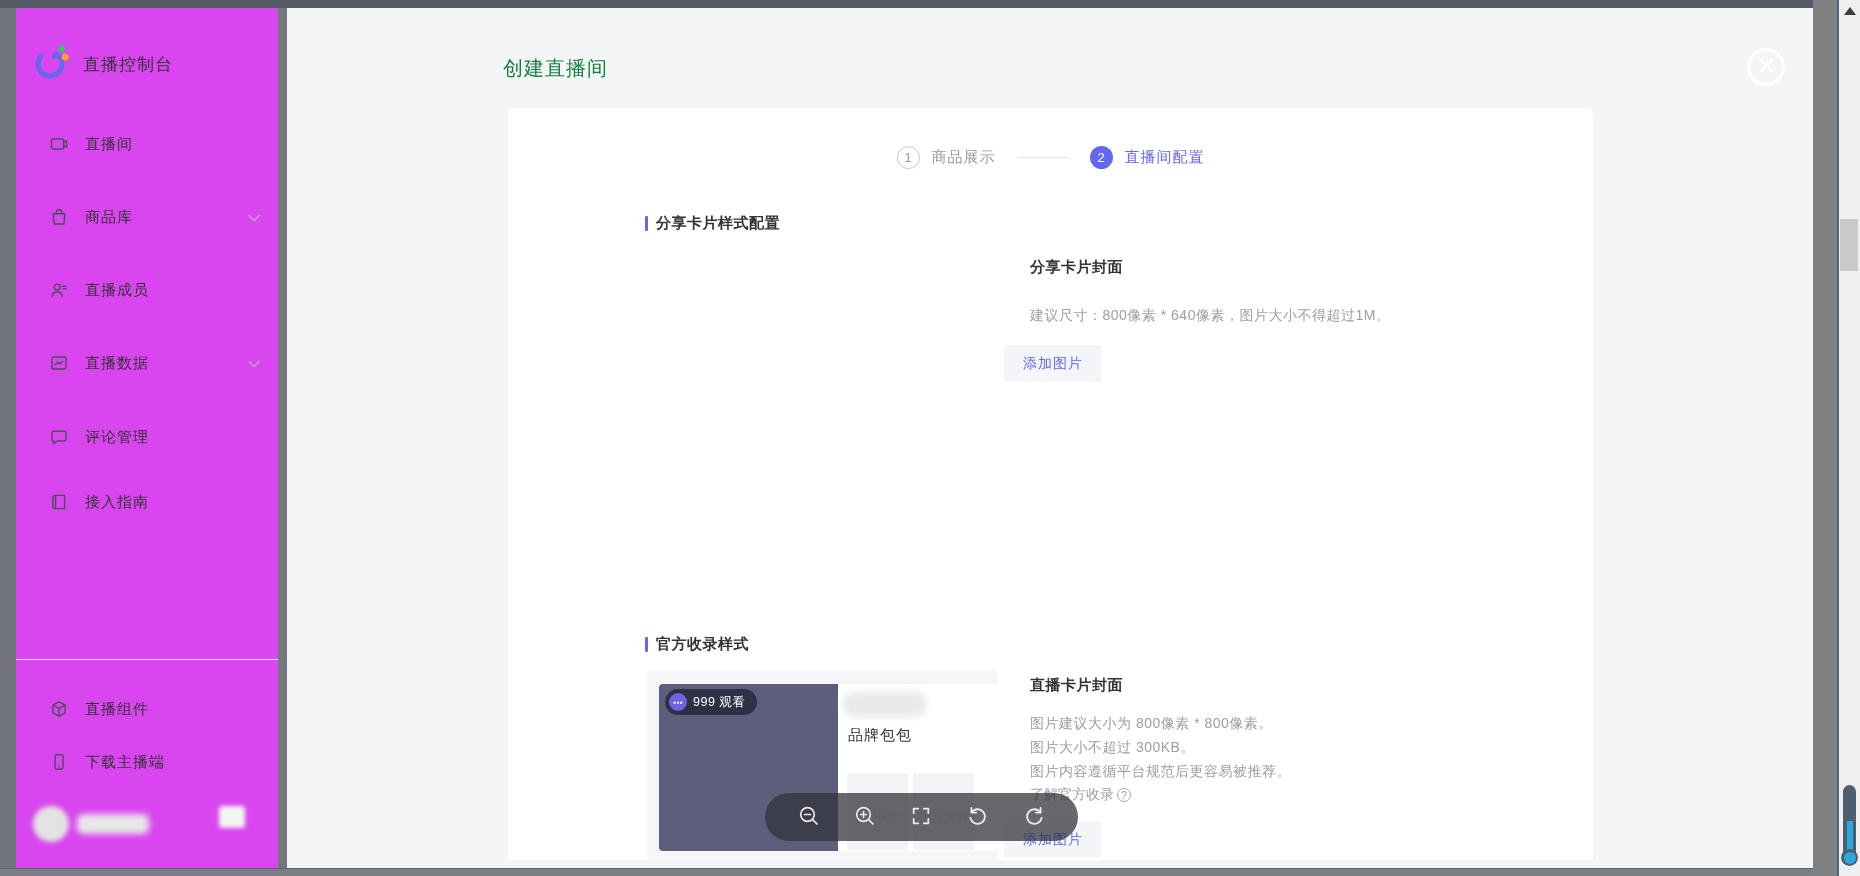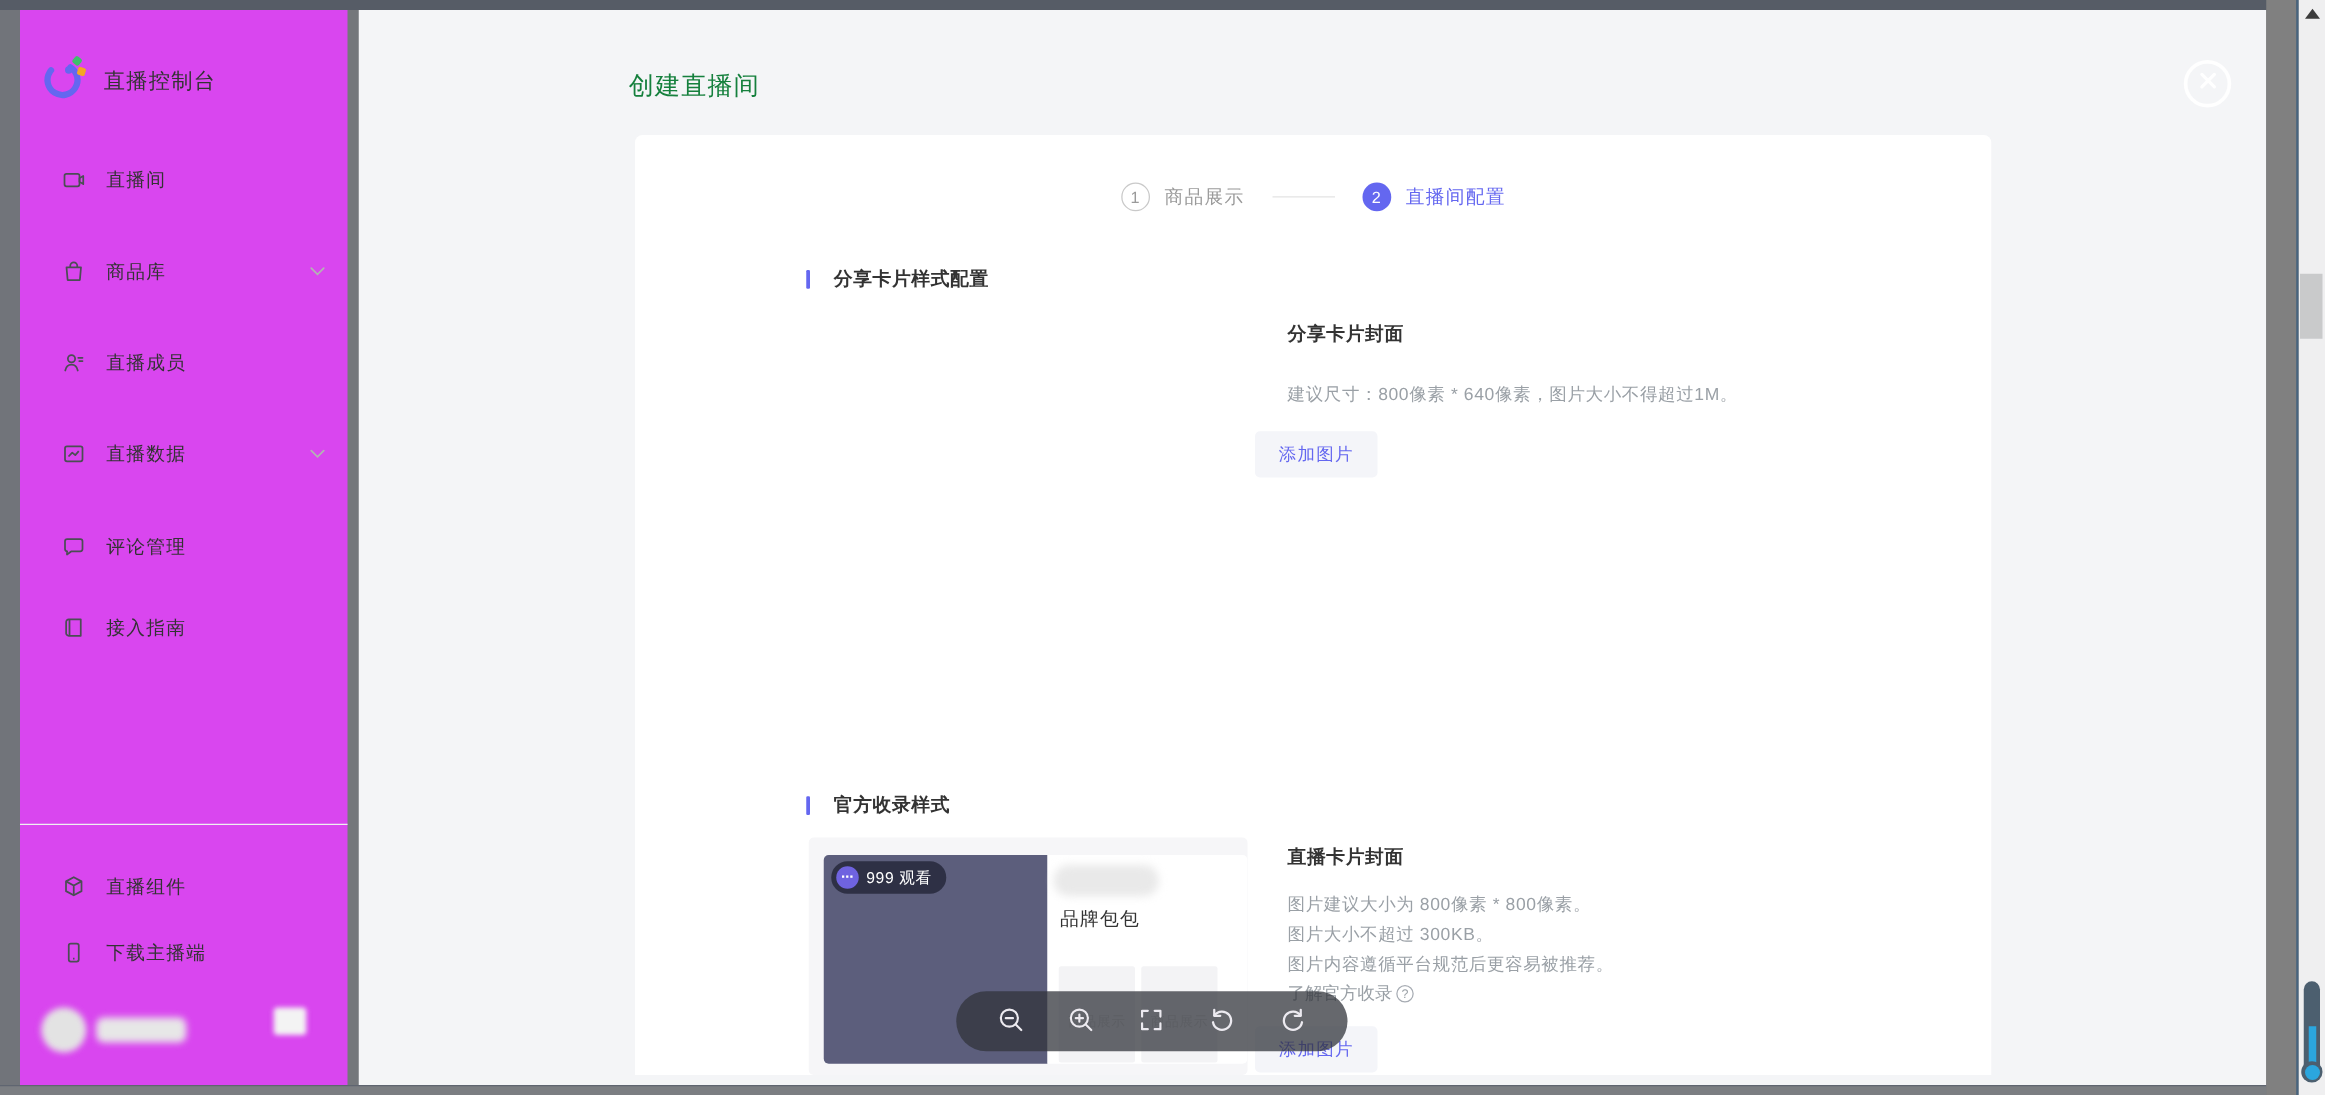--- a/index.html
+++ b/index.html
@@ -53,21 +53,21 @@
   .step { display:flex; align-items:center; gap:12px; cursor:pointer; }
   .step-circle { width:23px; height:23px; border-radius:50%; display:flex; align-items:center; justify-content:center; font-size:13px; }
   .step-inactive .step-circle { border:1px solid #c9c9c9; color:#9a9a9a; }
   .step-inactive .step-label { color:#9a9a9a; }
   .step-active .step-circle { background:#6467f0; color:#fff; }
   .step-active .step-label { color:#6467f0; }
   .step-label { font-size:15px; letter-spacing:1px; }
   .step-line { width:50px; height:1px; background:#e3e3e3; margin:0 8px; }
 
   
-  .sec-head { position:absolute; display:flex; align-items:center; gap:19px; height:16px; }
+  .sec-head { position:absolute; display:flex; align-items:center; gap:8px; height:16px; }
   .sec-bar { width:3px; height:15px; background:#6467f0; border-radius:1px; }
   .sec-title { font-size:15px; font-weight:bold; color:#333; letter-spacing:0.5px; }
 
   
   .panel { position:absolute; background:#f6f6f8; border-radius:4px; }
   .panel1 { left:139px; top:146px; width:351px; height:319px; }
   .panel2 { left:139px; top:562px; width:351px; height:190px; overflow:hidden; }
 
   .avatar { position:absolute; left:16px; top:23px; width:37px; height:37px; border-radius:4px; overflow:hidden;
             background:linear-gradient(180deg,#5d9bc8 0%,#2e5e8e 45%,#14273e 100%); }

